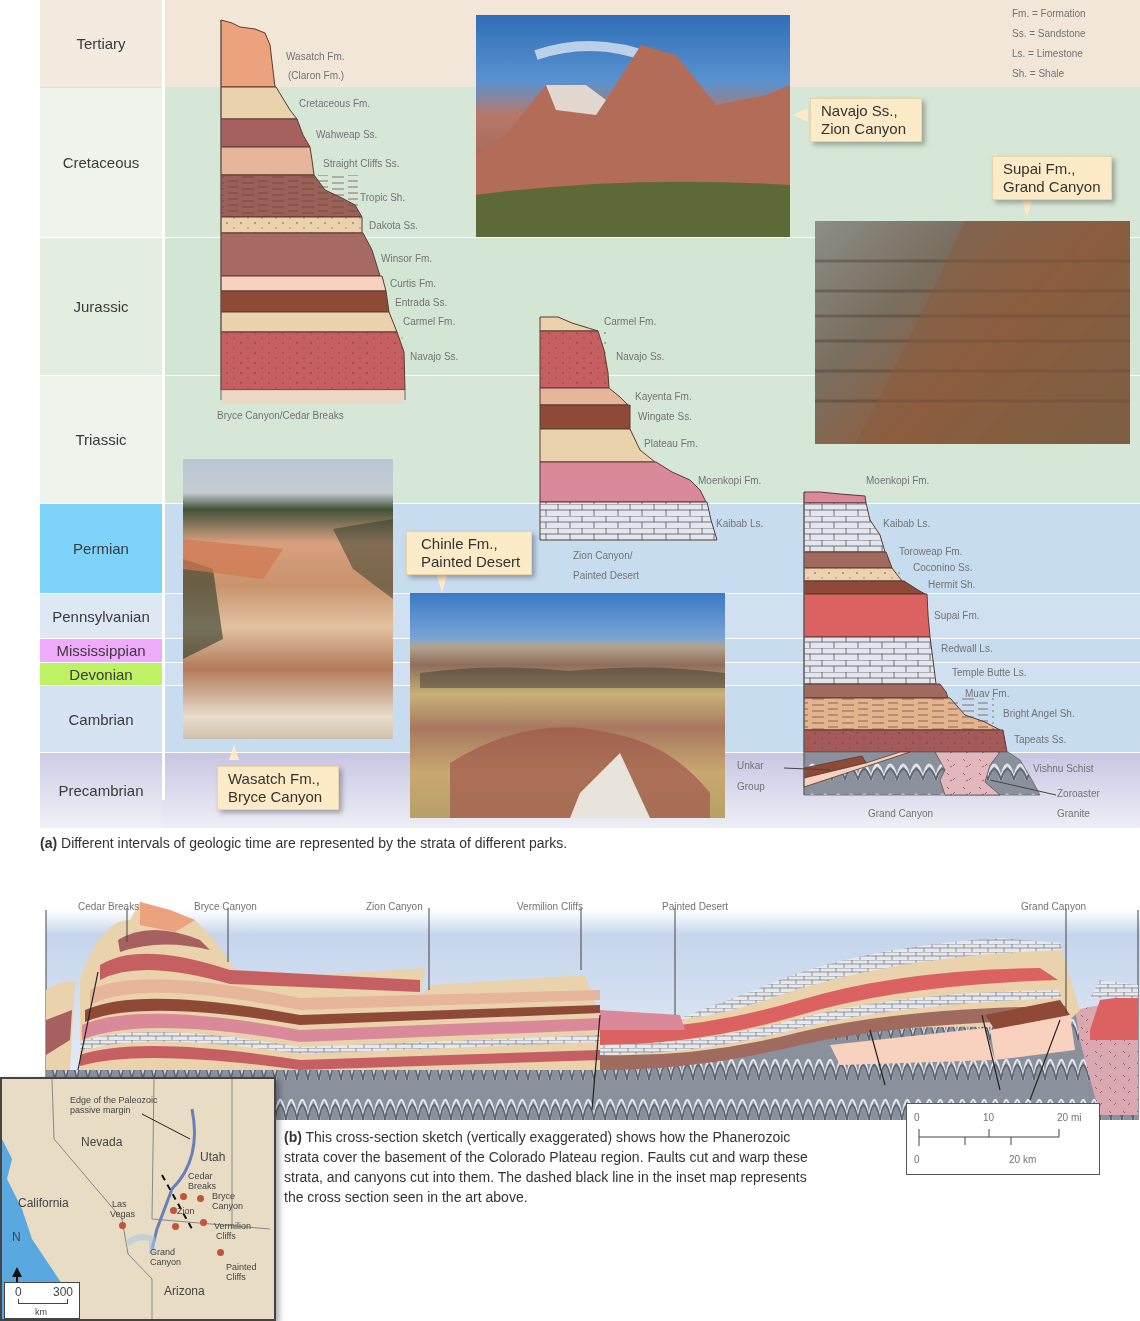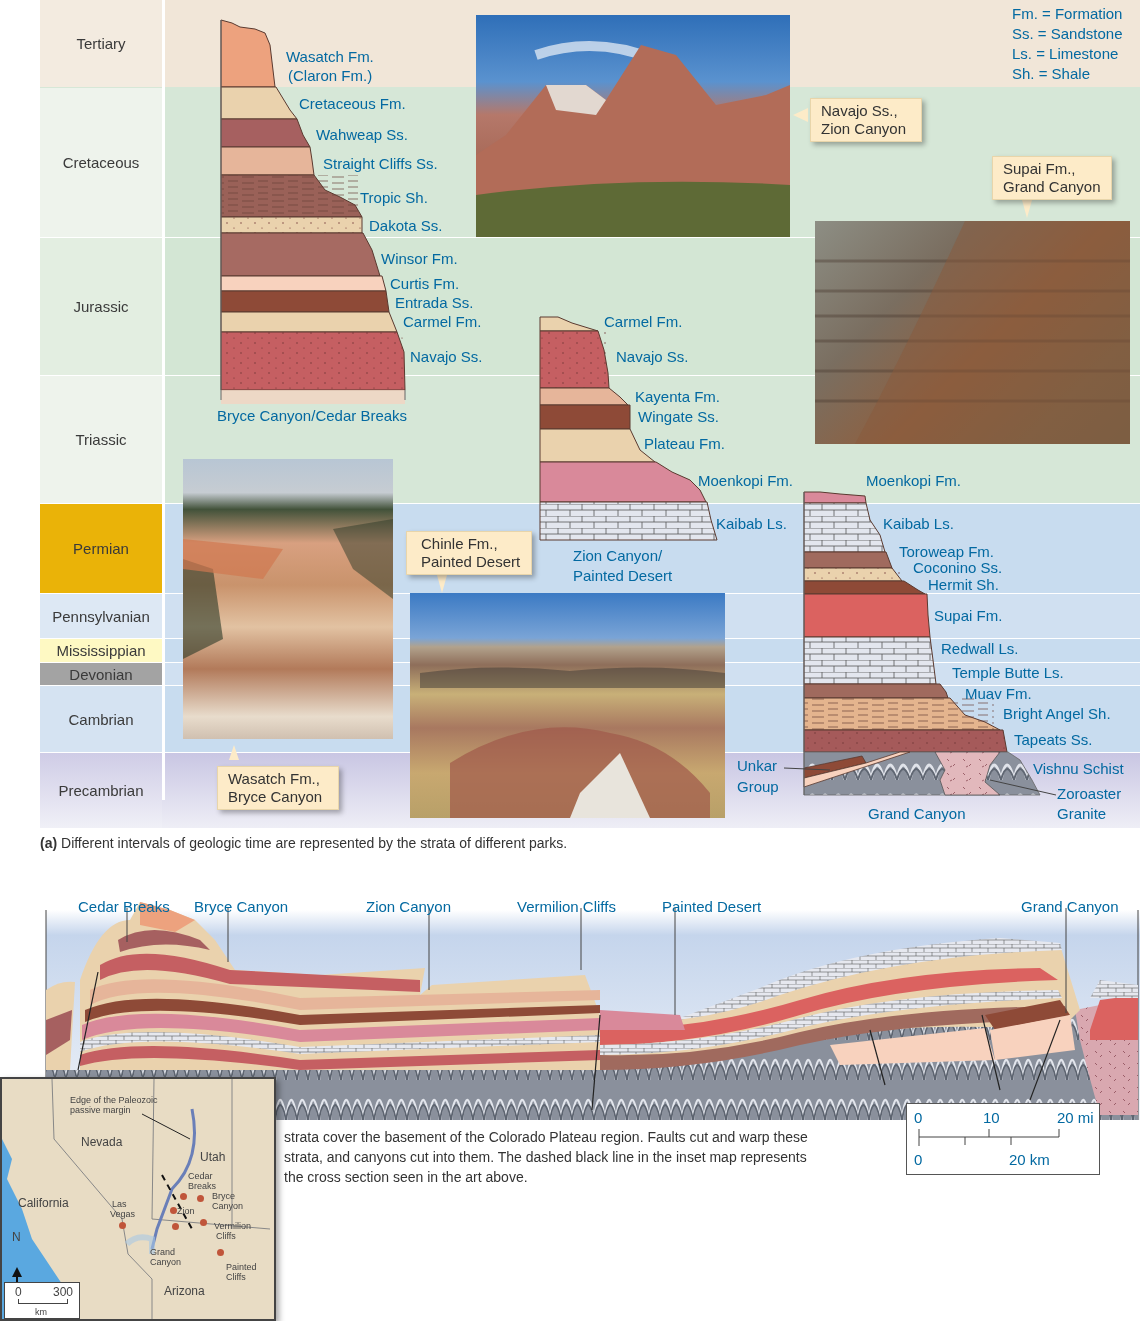--- a/index.html
+++ b/index.html
@@ -1,21 +1,21 @@
 <!DOCTYPE html>
 <html><head>
 <meta charset="utf-8">
 <style>
   * { box-sizing: border-box; margin: 0; padding: 0; }
   body { width: 1140px; height: 1321px; background: #ffffff; font-family: "Liberation Sans", sans-serif; color: #333; position: relative; overflow: hidden; }
   .abs { position: absolute; }
   .band { position: absolute; left: 40px; width: 1100px; }
   .period-label { position: absolute; left: 40px; width: 122px; text-align: center; font-size: 15px; color: #3a3a3a; display: flex; align-items: center; justify-content: center; }
   .divider { position: absolute; left: 162px; width: 3px; background: #fff; }
-  .lbl { position: absolute; font-size: 15px; color: #0369a1; white-space: nowrap; line-height: 18px; }
+  .lbl { position: absolute; font-size: 10px; color: #737373; white-space: nowrap; line-height: 18px; }
   .callout { position: absolute; background: #fdebc8; border: 1px solid #e8d5aa; box-shadow: 3px 3px 5px rgba(0,0,0,0.3); font-size: 15px; line-height: 18px; padding: 3px 10px; color: #333; }
   .photo { position: absolute; overflow: hidden; }
   .caption { position: absolute; font-size: 14px; color: #333; line-height: 20px; }
   .caption b { font-weight: bold; }
   .scalebox { position: absolute; border: 1px solid #555; background: #fff; }
   .map { position: absolute; border: 2px solid #444; background: #e8dcc4; box-shadow: 3px 3px 6px rgba(0,0,0,0.35); overflow: hidden; }
   .maplbl { position: absolute; font-size: 12px; color: #444; line-height: 12px; white-space: nowrap; }
   .maplbl.small { font-size: 9px; line-height: 10px; }
   .dot { position: absolute; width: 7px; height: 7px; border-radius: 50%; background: #c0553a; }
 </style>
@@ -32,24 +32,24 @@
   <div class="band" style="top:639px;height:23px;background:#c8dcef;"></div>
   <div class="band" style="top:663px;height:22px;background:#d0e0f1;"></div>
   <div class="band" style="top:686px;height:66px;background:#c8dcef;"></div>
   <div class="band" style="top:753px;height:75px;background:linear-gradient(#c9c6e3,#eeeef6);"></div>
 </div>
 
 <div class="period-label" style="top:0;height:87px;background:#f3ebe0;">Tertiary</div>
 <div class="period-label" style="top:88px;height:149px;background:#eef3ec;">Cretaceous</div>
 <div class="period-label" style="top:238px;height:137px;background:#e3eee1;">Jurassic</div>
 <div class="period-label" style="top:376px;height:127px;background:#eef3ec;">Triassic</div>
-<div class="period-label" style="top:504px;height:89px;background:#eab308;">Permian</div>
+<div class="period-label" style="top:504px;height:89px;background:#7dd3fc;">Permian</div>
 <div class="period-label" style="top:594px;height:44px;background:#dde8f4;">Pennsylvanian</div>
-<div class="period-label" style="top:639px;height:23px;background:#fef9c3;">Mississippian</div>
-<div class="period-label" style="top:663px;height:22px;background:#a3a3a3;">Devonian</div>
+<div class="period-label" style="top:639px;height:23px;background:#f0abfc;">Mississippian</div>
+<div class="period-label" style="top:663px;height:22px;background:#bef264;">Devonian</div>
 <div class="period-label" style="top:686px;height:66px;background:#d5e3f2;">Cambrian</div>
 <div class="period-label" style="top:753px;height:75px;background:linear-gradient(#cfcce6,#f0f0f7);">Precambrian</div>
 <div class="divider" style="top:0;height:800px;"></div>
 
 <div>
   <div class="lbl" style="left:1012px;top:5px;">Fm. = Formation</div>
   <div class="lbl" style="left:1012px;top:25px;">Ss. = Sandstone</div>
   <div class="lbl" style="left:1012px;top:45px;">Ls. = Limestone</div>
   <div class="lbl" style="left:1012px;top:65px;">Sh. = Shale</div>
 </div>
@@ -326,20 +326,21 @@
     <line x1="82" y1="25" x2="82" y2="33" stroke="#444" stroke-width="1"></line>
     <line x1="152" y1="25" x2="152" y2="33" stroke="#444" stroke-width="1"></line>
     <line x1="58" y1="33" x2="58" y2="41" stroke="#444" stroke-width="1"></line>
     <line x1="104" y1="33" x2="104" y2="41" stroke="#444" stroke-width="1"></line>
   </svg>
   <div class="lbl" style="left:7px;top:47px;">0</div>
   <div class="lbl" style="left:102px;top:47px;">20 km</div>
 </div>
 
 <div class="caption" style="left:284px;top:1127px;">
+  <div><b>(b)</b><span> This cross-section sketch (vertically exaggerated) shows how the Phanerozoic</span></div>
   <div>strata cover the basement of the Colorado Plateau region. Faults cut and warp these</div>
   <div>strata, and canyons cut into them. The dashed black line in the inset map represents</div>
   <div>the cross section seen in the art above.</div>
 </div>
 
 <div class="map" style="left:0;top:1077px;width:276px;height:244px;">
   <svg class="abs" style="left:0;top:0;" width="276" height="244">
     <path d="M0 60 L10 80 L5 100 L20 130 L30 160 L50 190 L70 220 L76 244 L0 244Z" fill="#5aa8e0"></path>
     <path d="M50 0 L52 60 L120 140 L126 175 L150 200 L150 244" stroke="#888" stroke-width="1" fill="none"></path>
     <path d="M152 0 L150 140 L268 150" stroke="#888" stroke-width="1" fill="none"></path>

